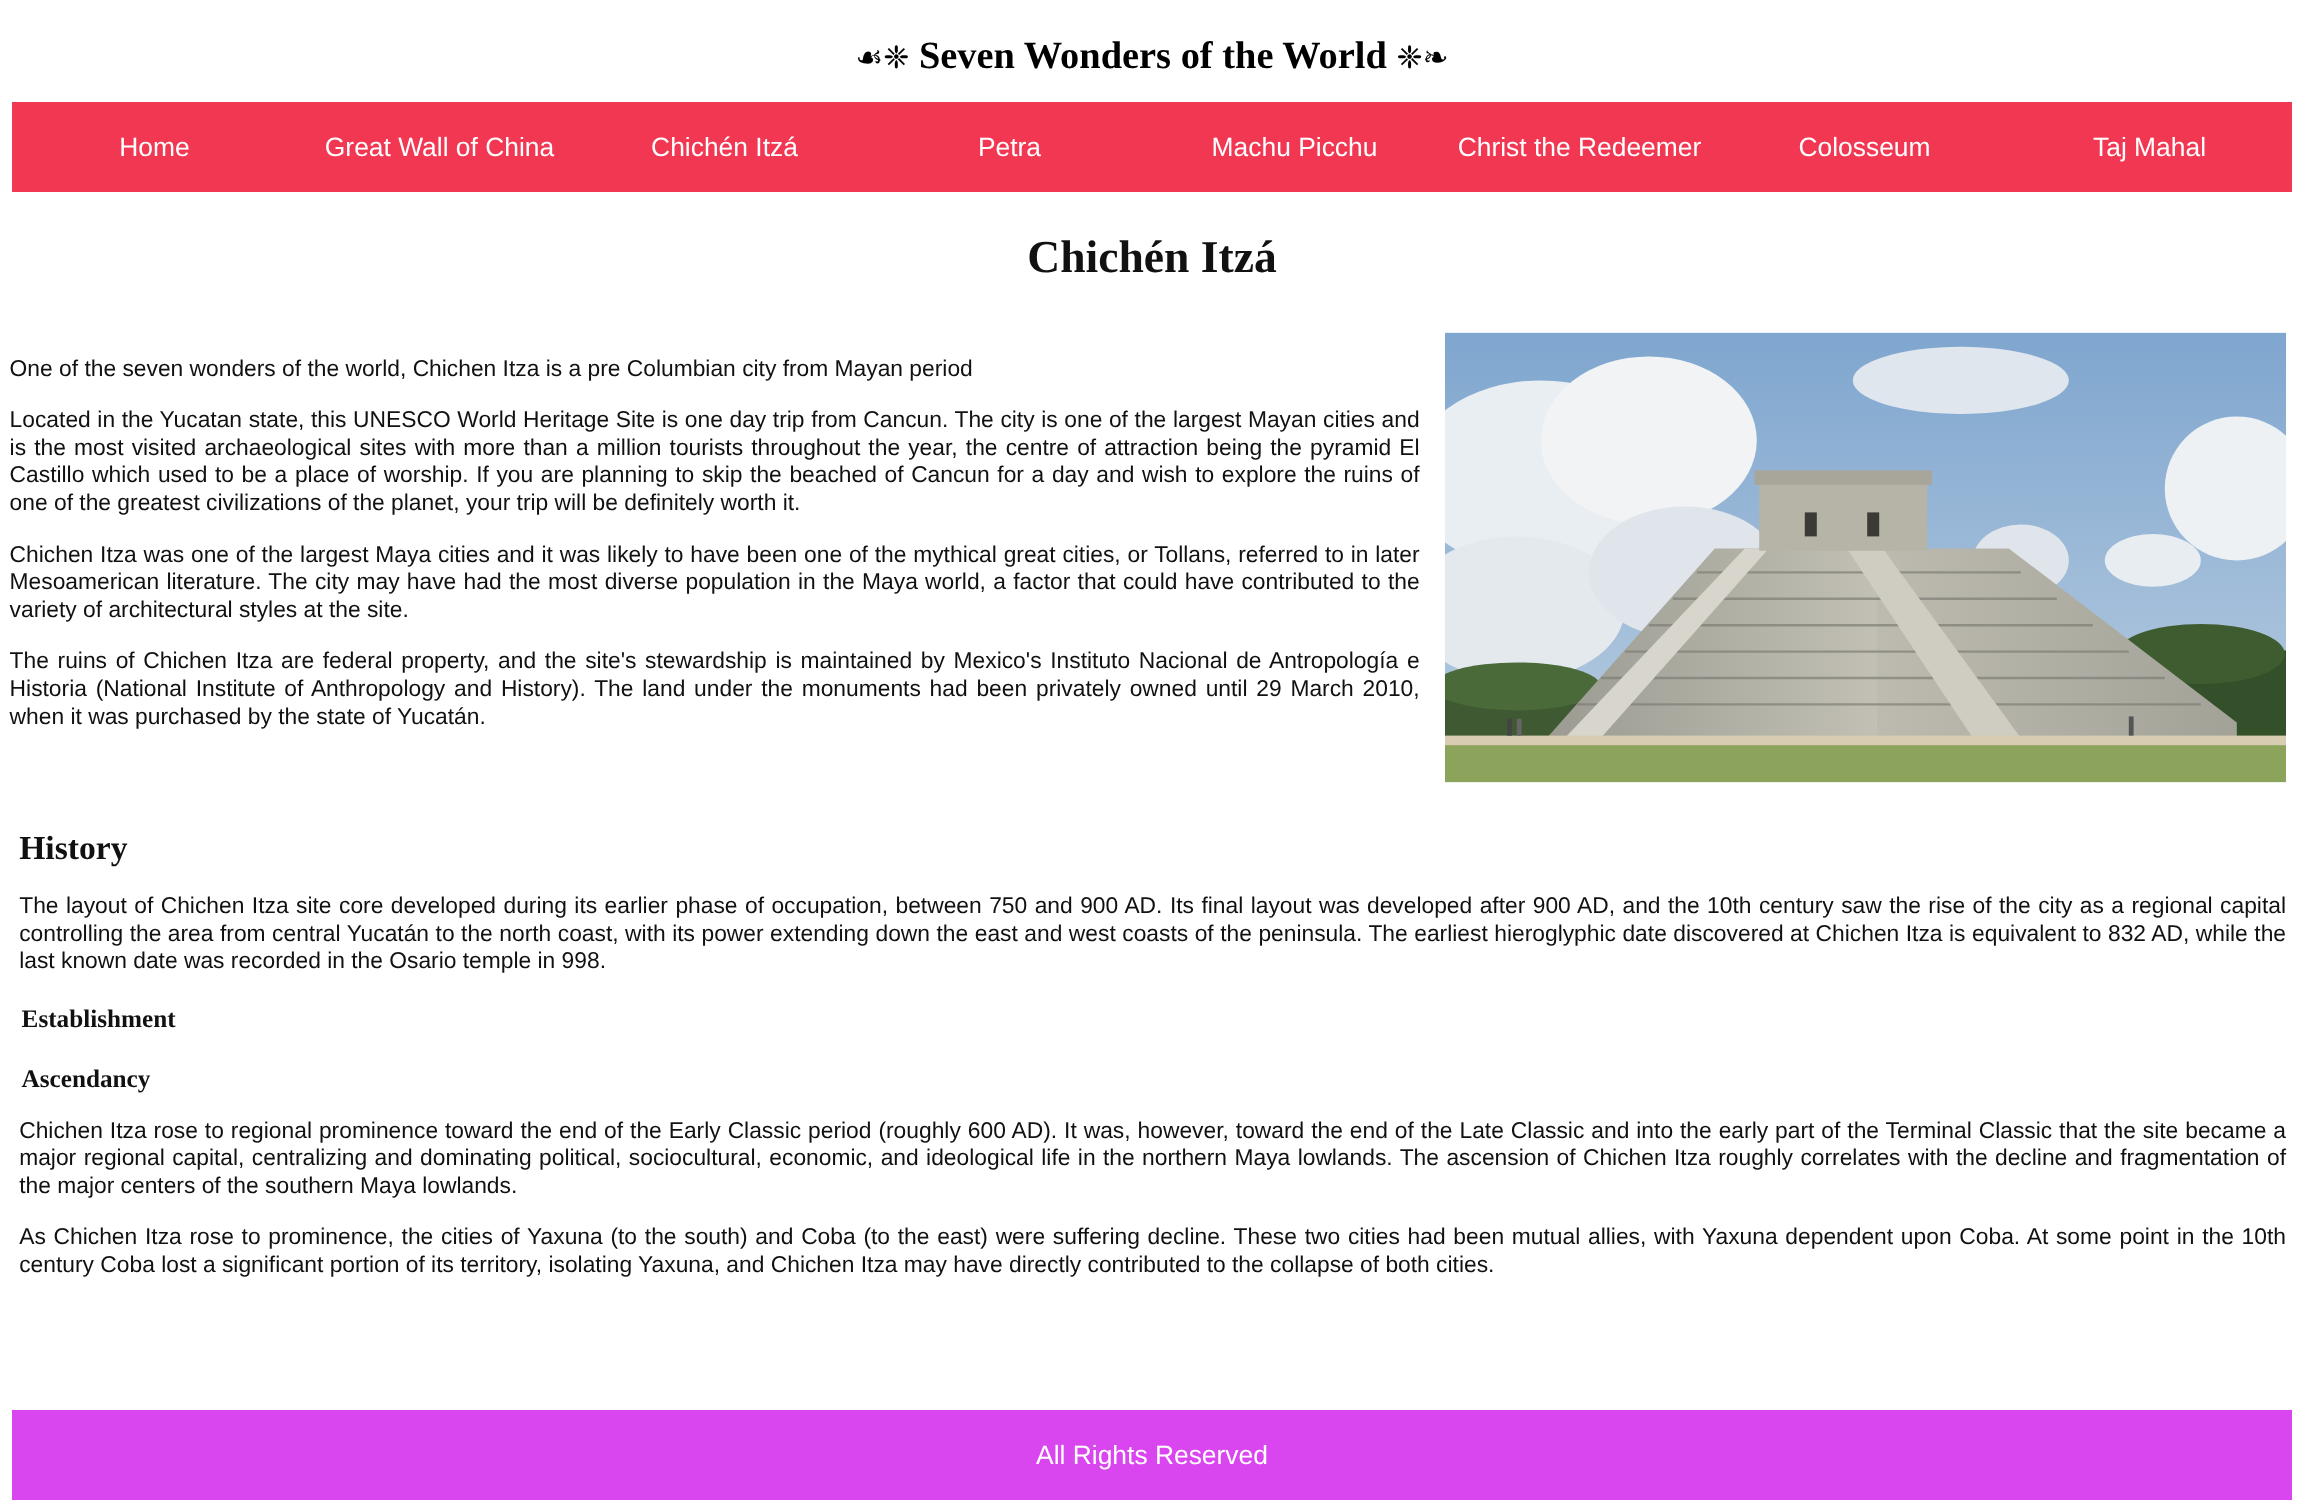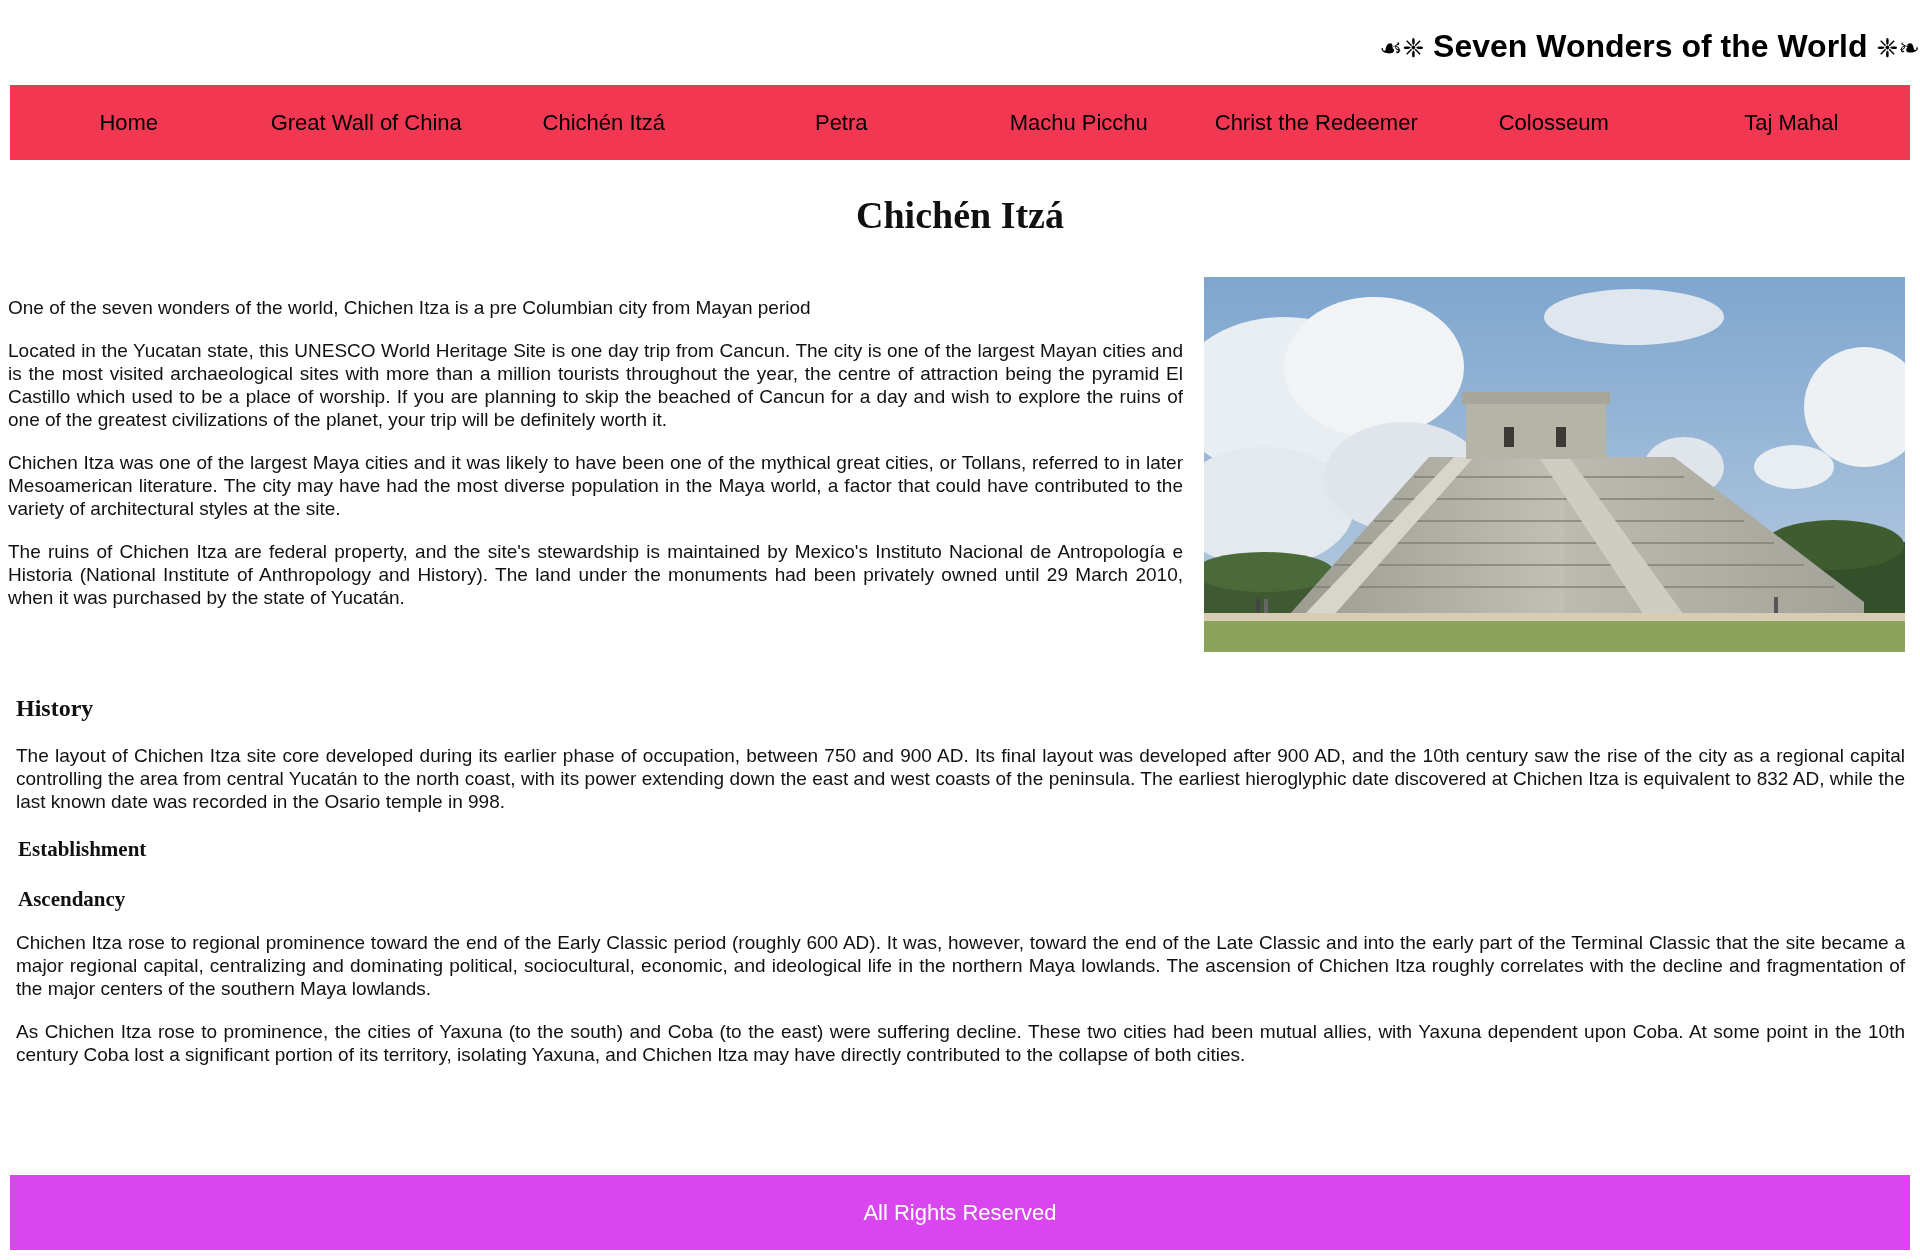--- a/index.html
+++ b/index.html
@@ -13,22 +13,22 @@
     body {
       font-family: "Liberation Sans", sans-serif;
       color: #111111;
       position: relative;
     }
     .site-title {
       position: absolute;
       left: 0;
       top: 22px;
       width: 1920px;
-      text-align: right;
-      font-family: Liberation Sans, sans-serif;
+      text-align: center;
+      font-family: Liberation Serif, serif;
       font-weight: bold;
       font-size: 32px;
       line-height: 48px;
       color: #000000;
       margin: 0;
     }
     .site-title .ornament {
       font-size: 26px;
       font-weight: normal;
     }
@@ -38,21 +38,21 @@
       top: 85px;
       width: 1900px;
       height: 75px;
       background: #f23753;
       display: flex;
       align-items: center;
     }
     .nav-item {
       flex: 1 1 0;
       text-align: center;
-      color: #000000;
+      color: #ffffff;
       font-size: 22px;
       line-height: 75px;
       text-decoration: none;
       white-space: nowrap;
       cursor: pointer;
     }
     .page-heading {
       position: absolute;
       left: 0;
       top: 190px;
@@ -90,21 +90,21 @@
     }
     .history {
       position: absolute;
       left: 16px;
       top: 690px;
       width: 1889px;
     }
     .history h2 {
       font-family: "Liberation Serif", serif;
       font-weight: bold;
-      font-size: 24px;
+      font-size: 28px;
       line-height: 36px;
       margin: 0 0 18px 0;
     }
     .history h3 {
       font-family: "Liberation Serif", serif;
       font-weight: bold;
       font-size: 21px;
       line-height: 28px;
       margin: 22px 0 18px 2px;
     }

